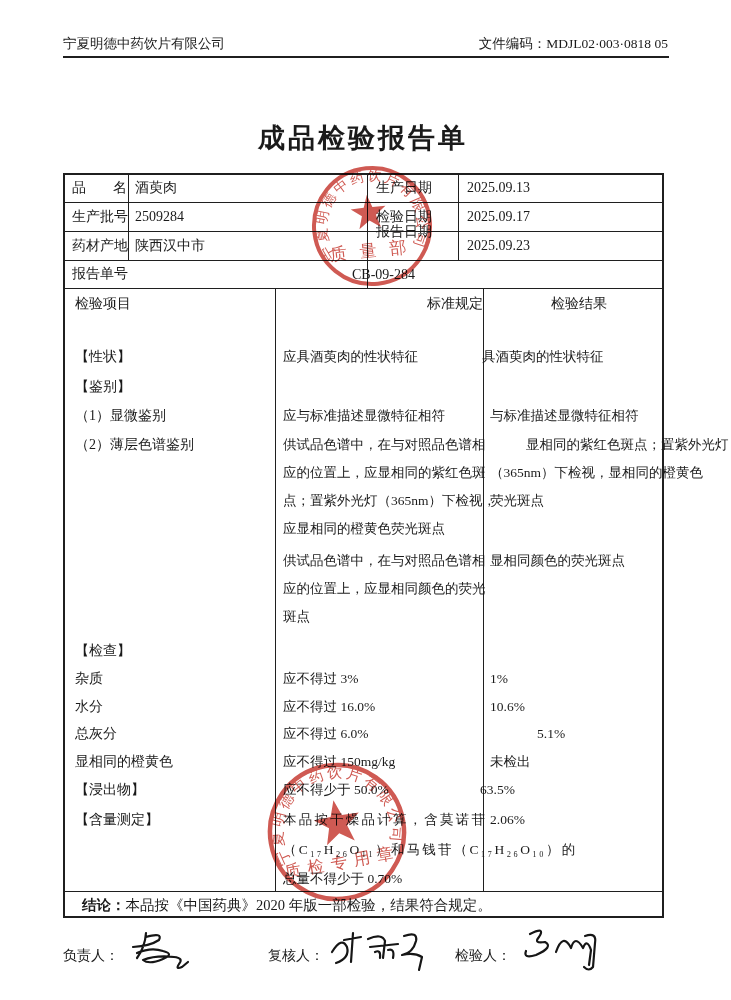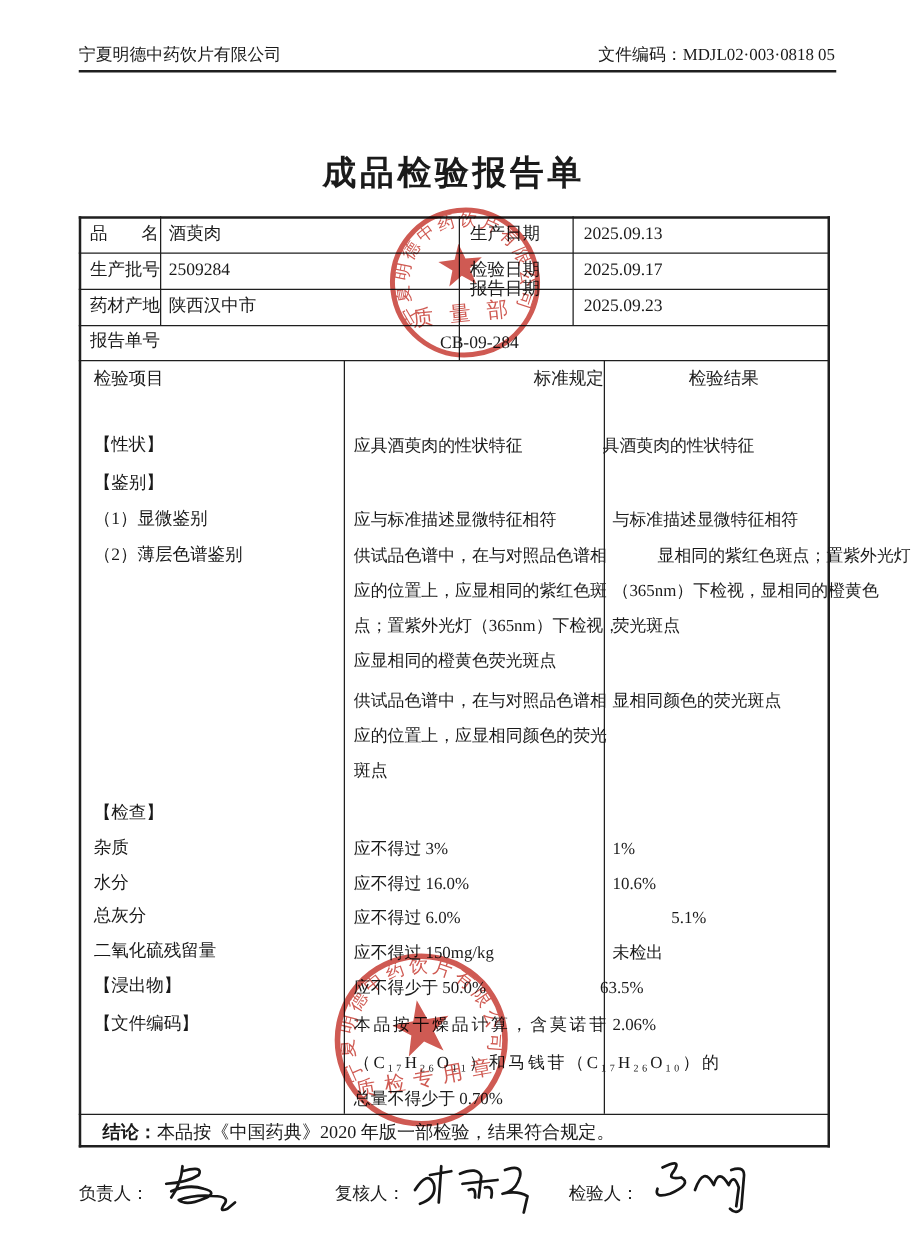--- a/index.html
+++ b/index.html
@@ -66,23 +66,23 @@
 <div class="abs t ctr" style="left:483px;top:296px;width:192px;">检验结果</div>
 
 <div class="abs t" style="left:75px;top:349px;">【性状】</div>
 <div class="abs t" style="left:75px;top:379px;">【鉴别】</div>
 <div class="abs t" style="left:75px;top:408px;">（1）显微鉴别</div>
 <div class="abs t" style="left:75px;top:437px;">（2）薄层色谱鉴别</div>
 <div class="abs t" style="left:75px;top:643px;">【检查】</div>
 <div class="abs t" style="left:75px;top:671px;">杂质</div>
 <div class="abs t" style="left:75px;top:699px;">水分</div>
 <div class="abs t" style="left:75px;top:726px;">总灰分</div>
-<div class="abs t" style="left:75px;top:754px;">二氧化硫残留量</div>
+<div class="abs t" style="left:75px;top:754px;">显相同的橙黄色</div>
 <div class="abs t" style="left:75px;top:782px;">【浸出物】</div>
-<div class="abs t" style="left:75px;top:812px;">【文件编码】</div>
+<div class="abs t" style="left:75px;top:812px;">【含量测定】</div>
 
 <div class="abs t13" style="left:283px;top:349px;">应具酒萸肉的性状特征</div>
 <div class="abs t13" style="left:283px;top:408px;">应与标准描述显微特征相符</div>
 <div class="abs t13" style="left:283px;top:437px;">供试品色谱中，在与对照品色谱相</div>
 <div class="abs t13" style="left:283px;top:465px;">应的位置上，应显相同的紫红色斑</div>
 <div class="abs t13" style="left:283px;top:493px;">点；置紫外光灯（365nm）下检视，</div>
 <div class="abs t13" style="left:283px;top:521px;">应显相同的橙黄色荧光斑点</div>
 <div class="abs t13" style="left:283px;top:553px;">供试品色谱中，在与对照品色谱相</div>
 <div class="abs t13" style="left:283px;top:581px;">应的位置上，应显相同颜色的荧光</div>
 <div class="abs t13" style="left:283px;top:609px;">斑点</div>

